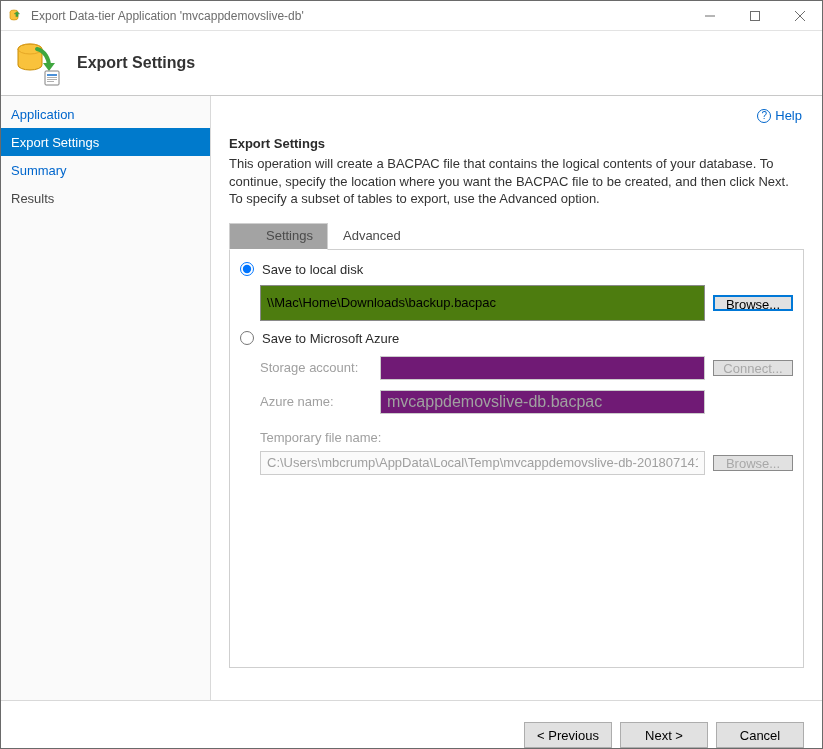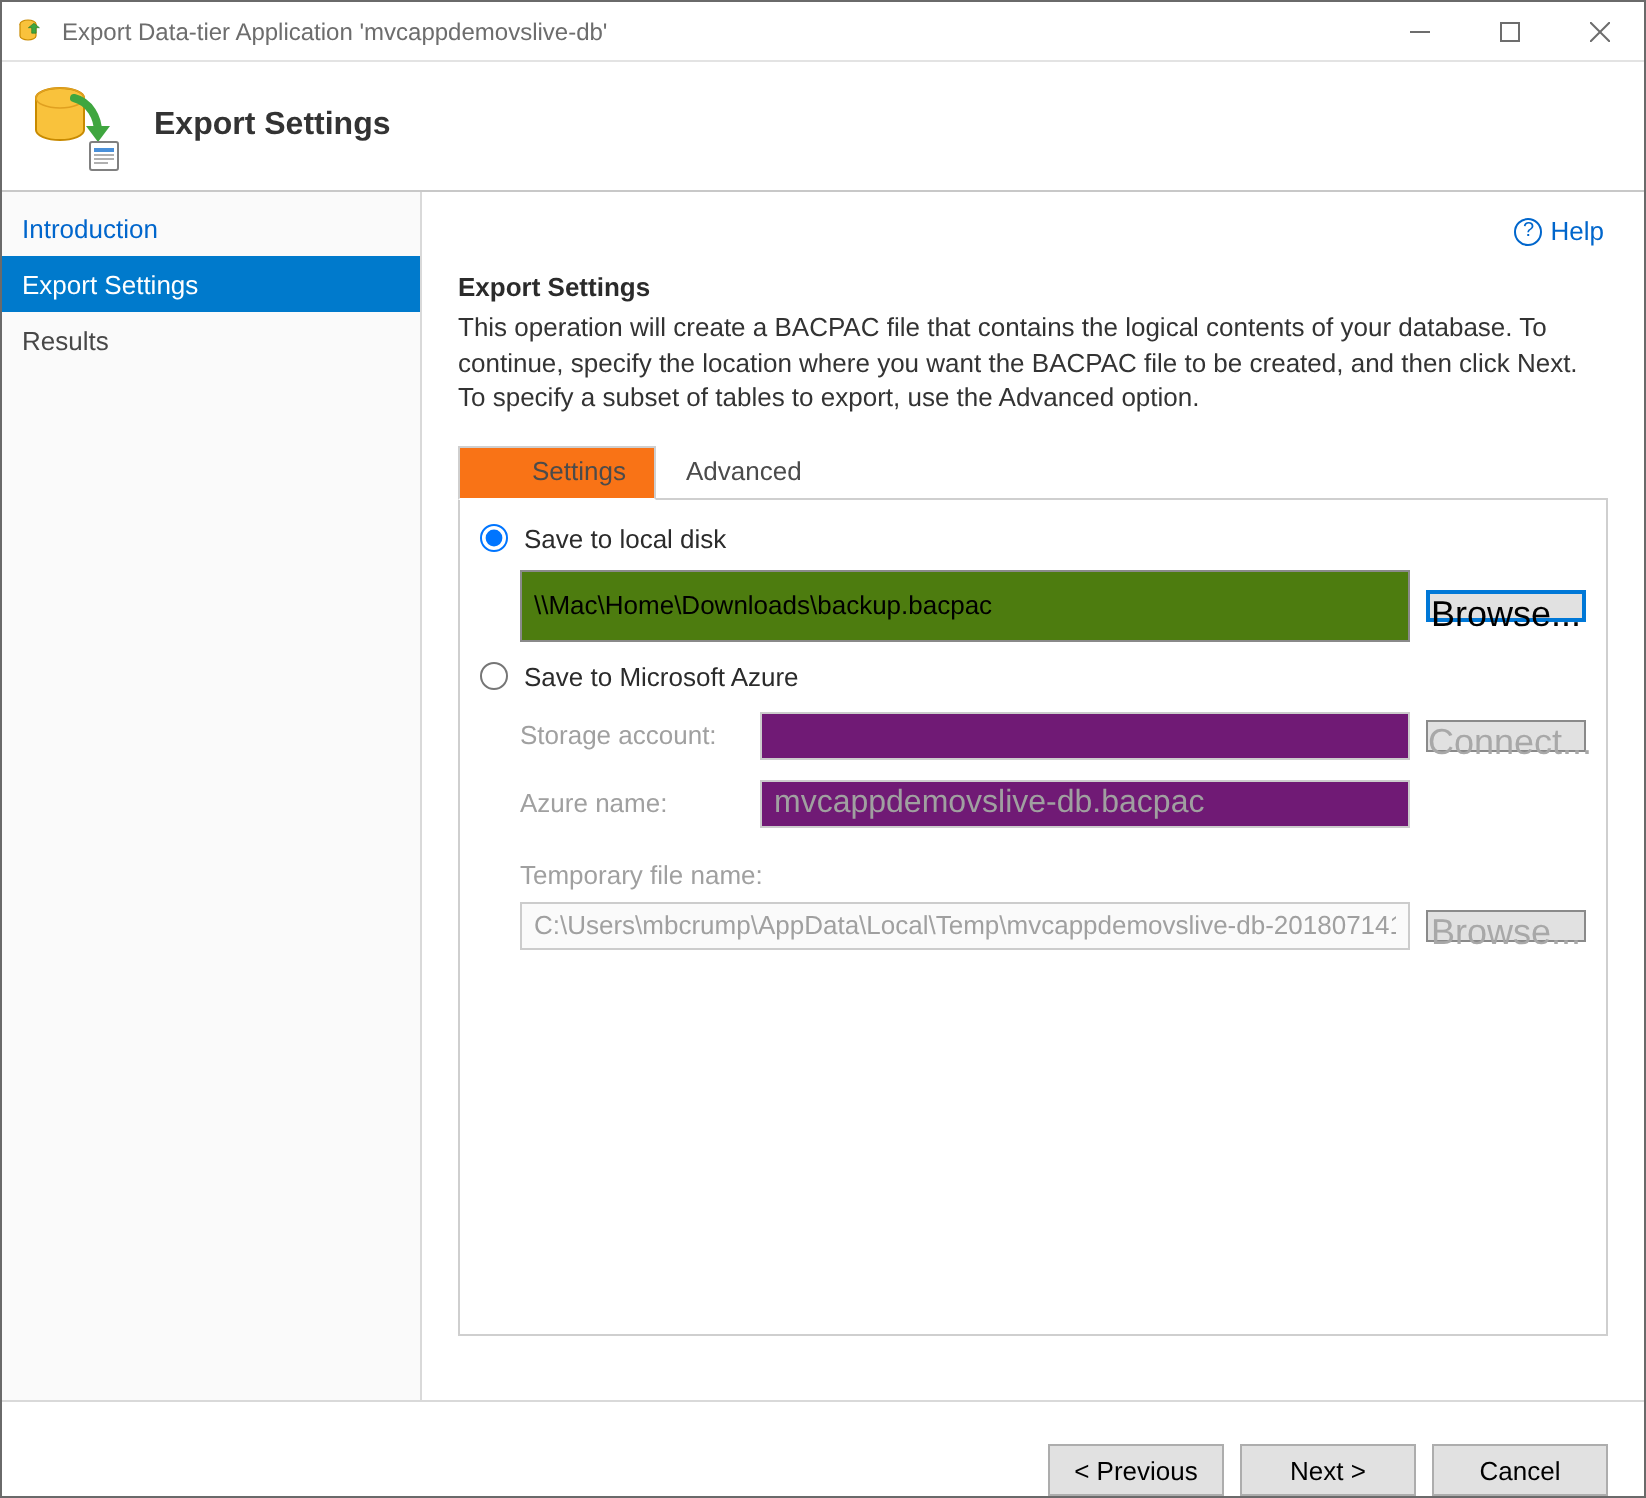--- a/index.html
+++ b/index.html
@@ -16,27 +16,27 @@
     .sidebar { width: 210px; background: #fafafa; border-right: 1px solid #d9d9d9; padding-top: 4px; }
     .sidebar-item { height: 28px; display: flex; align-items: center; padding: 0 10px; font-size: 13px; color: #0066cc; cursor: pointer; }
     .sidebar-item.active { background: #007acc; color: #fff; }
     .main { flex: 1; padding: 12px 18px 10px 18px; display: flex; flex-direction: column; position: relative; }
     .help { position: absolute; top: 12px; right: 20px; color: #0066cc; font-size: 13px; display: flex; align-items: center; gap: 4px; cursor: pointer; }
     .help-ico { width: 14px; height: 14px; border: 1px solid #0066cc; border-radius: 50%; display: inline-flex; align-items: center; justify-content: center; font-size: 10px; }
     .section-title { font-size: 13px; font-weight: 600; margin: 28px 0 4px 0; }
     .section-desc { font-size: 13px; color: #333; line-height: 1.35; }
     .tabs { margin-top: 14px; border-bottom: 1px solid #cfcfcf; margin-bottom: 0; }
     .tab { display: inline-block; padding: 4px 14px 6px 14px; font-size: 13px; color: #4b4b4b; cursor: pointer; border: 1px solid transparent; position: relative; top: 1px; }
-    .tab.active { border: 1px solid #cfcfcf; border-bottom: 1px solid #fff; background: #f97316; padding-left: 36px; }
+    .tab.active { border: 1px solid #cfcfcf; border-bottom: 1px solid #fff; background: #a3a3a3; padding-left: 36px; }
     .form { border: 1px solid #cfcfcf; border-top: none; padding: 8px 10px 20px 10px; height: 418px; }
     .radio-row { display: flex; align-items: center; gap: 8px; font-size: 13px; margin: 4px 0 8px 0; }
     .radio-row input[type="radio"] { width: 14px; height: 14px; }
     .ff-row { display: flex; align-items: center; gap: 8px; margin: 4px 0 10px 20px; }
     .ff-row input[type="text"], .ff-row select { flex: 1; height: 36px; border: 1px solid #8a8a8a; font-size: 13px; padding: 0 6px; background: #4d7c0f; }
-    .ff-btn { width: 80px; height: 16px; border: 1px solid #8a8a8a; background: #e1e1e1; font-size: 18px; cursor: pointer; }
+    .ff-btn { width: 80px; height: 16px; border: 1px solid #8a8a8a; background: #e1e1e1; font-size: 13px; cursor: pointer; }
     .ff-btn.selected { border: 2px solid #0078d7; }
     .ff-btn.disabled { color: #a8a8a8; }
     .lbl-col { display: flex; align-items: center; margin: 10px 0 0px 20px; font-size: 13px; color: #333; }
     .lbl-col.disabled { color: #a0a0a0; }
     .lbl-name { width: 120px; }
     .lbl-col input[type="text"], .lbl-col select { flex: 1; height: 24px; border: 1px solid #cccccc; background: #701a75; font-size: 16px; padding: 0 6px; margin-right: 8px; }
     .lbl-col input[disabled], .lbl-col select[disabled] { color: #a0a0a0; }
     .lbl-col .ff-btn { margin-left: 0; }
     .full-row { margin: 6px 0 0 20px; display: flex; gap: 8px; align-items: center; }
     .full-row input[type="text"] { flex: 1; height: 24px; border: 1px solid #cccccc; font-size: 13px; padding: 0 6px; color: #a0a0a0; }
@@ -92,24 +92,27 @@
       <rect x="32" y="40" width="10" height="1" fill="#b0b0b0"></rect>
       <rect x="32" y="42" width="7" height="1" fill="#b0b0b0"></rect>
     </svg>
   </div>
   <div class="header-title">Export Settings</div>
 </div>
 
 <div class="body">
   <div class="sidebar">
     <div class="sidebar-item">
-        <span>Introduction</span>
+        <span>Application</span>
       </div>
     <div class="sidebar-item active">
         <span>Export Settings</span>
+      </div>
+    <div class="sidebar-item">
+        <span>Summary</span>
       </div>
     <div class="sidebar-item" style="color:#474747">
         <span>Results</span>
       </div>
   </div>
 
   <div class="main">
     <div class="help">
       <span class="help-ico">?</span>
       <span>Help</span>

